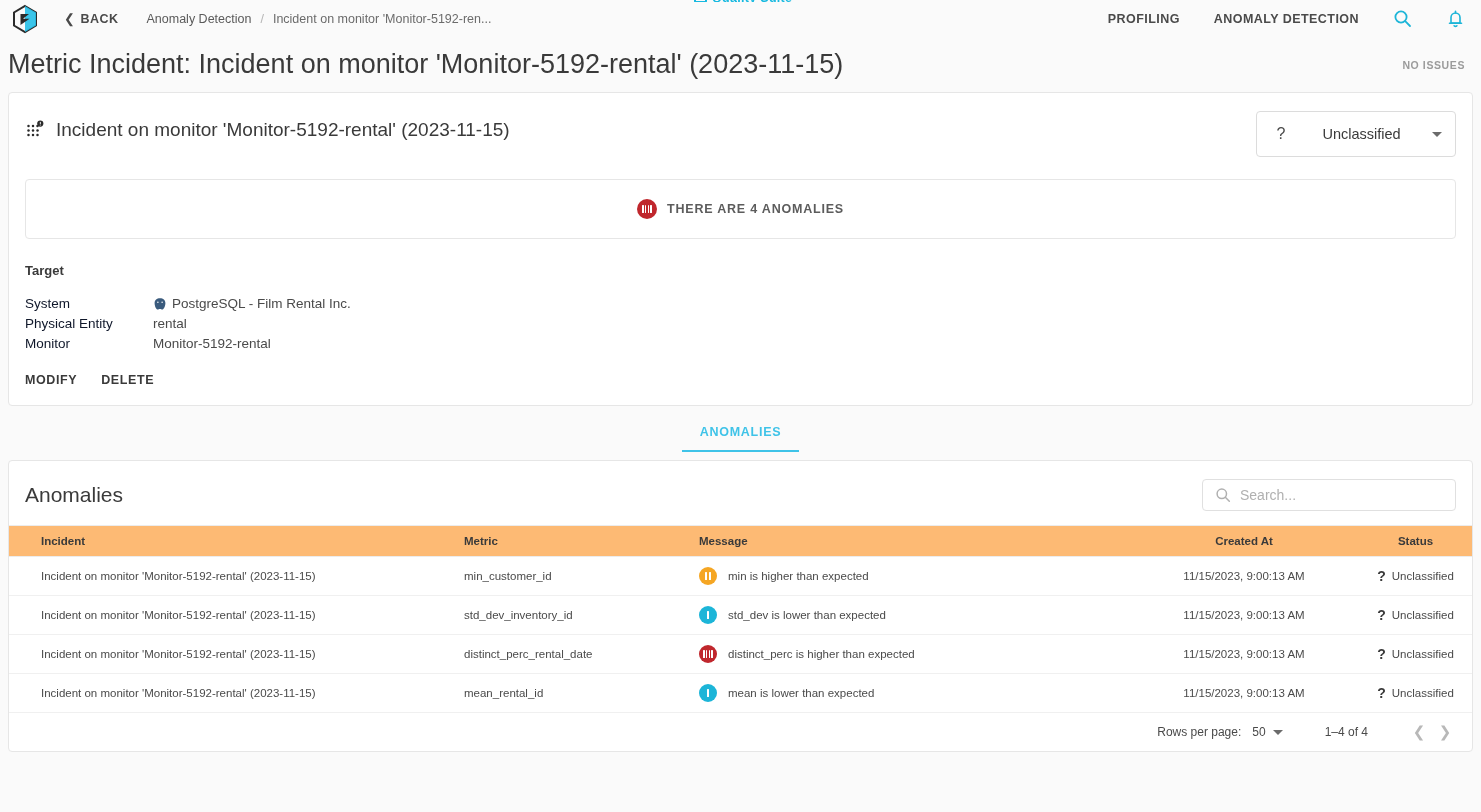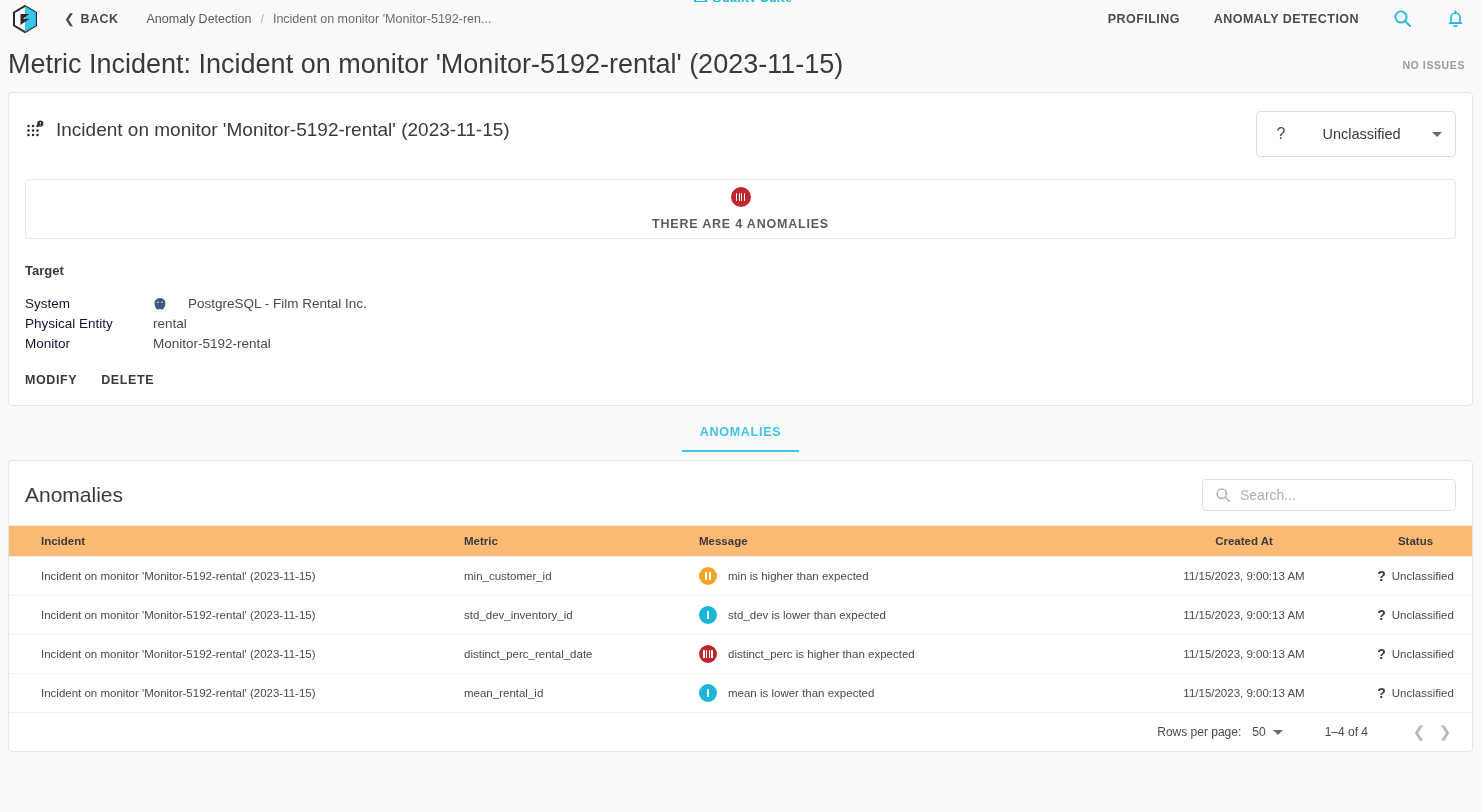--- a/index.html
+++ b/index.html
@@ -158,21 +158,20 @@
   
   .banner {
     margin: 22px 16px 0 16px;
     height: 60px;
     border: 1px solid #e6e6e6;
     border-radius: 4px;
     display: flex;
     align-items: center;
     justify-content: center;
     gap: 10px;
-    flex-direction: column;
   }
   .banner-text {
     font-size: 12.5px;
     font-weight: bold;
     letter-spacing: .8px;
     color: #5c5c5c;
   }
 
   .sev {
     border-radius: 50%;
@@ -196,21 +195,21 @@
     color: #3a3a3a;
     margin-bottom: 18px;
   }
   .target-grid {
     display: grid;
     grid-template-columns: 128px auto;
     row-gap: 5px;
     font-size: 13.5px;
   }
   .t-key { color: #0f172a; }
-  .t-val { color: #4a4a4a; display: flex; align-items: center; gap: 21px; }
+  .t-val { color: #4a4a4a; display: flex; align-items: center; gap: 5px; }
 
   .actions {
     display: flex;
     gap: 24px;
     padding: 22px 16px 18px 16px;
   }
   .action-btn {
     font-size: 12.5px;
     font-weight: bold;
     letter-spacing: .6px;

